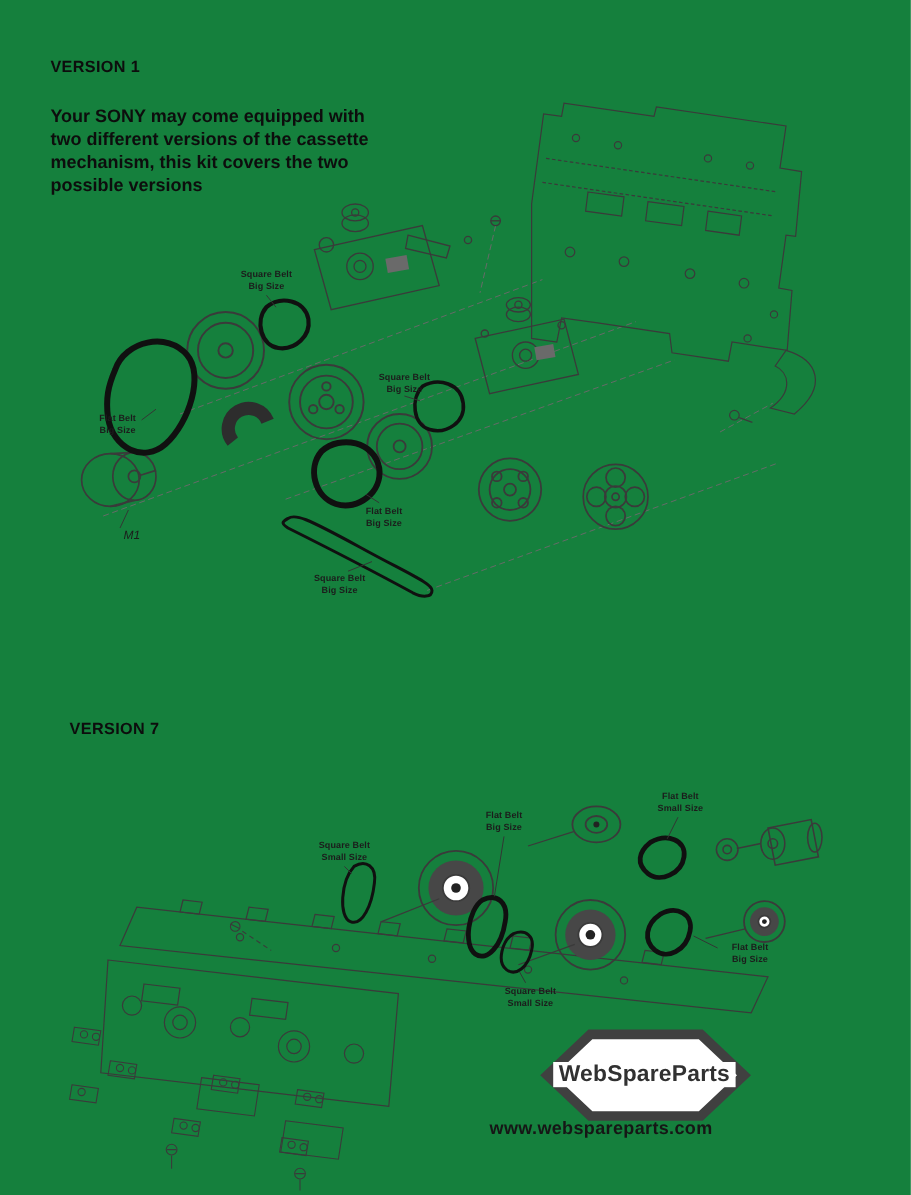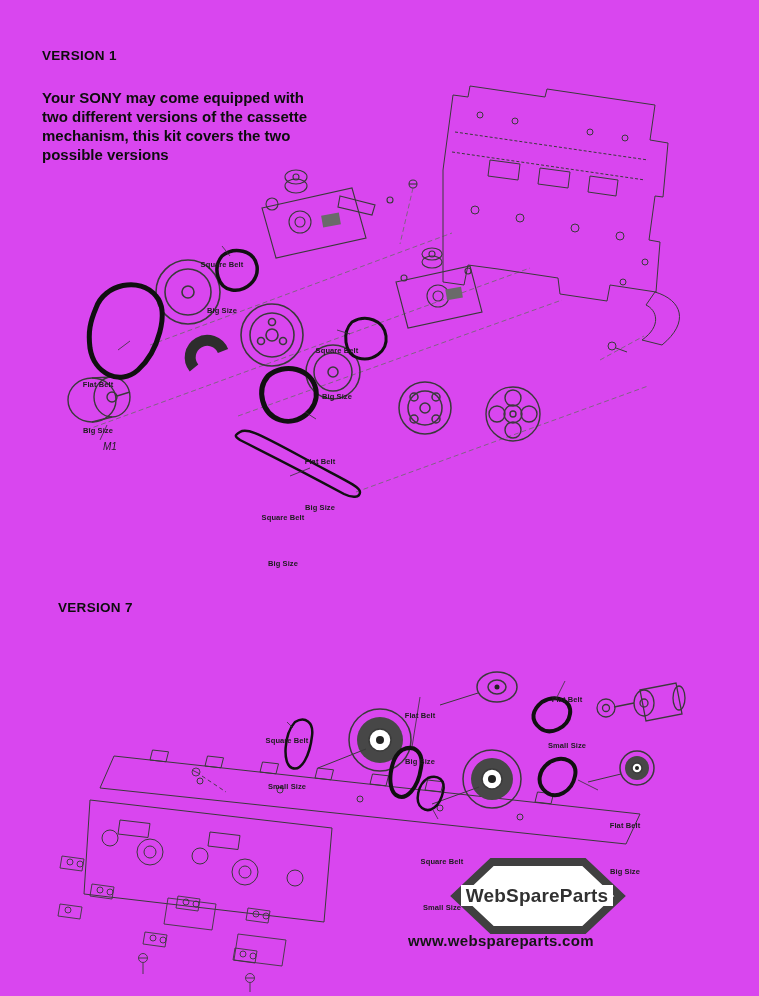--- a/index.html
+++ b/index.html
@@ -1,36 +1,36 @@
 <!DOCTYPE html>
 <html><head>
 <meta charset="utf-8">
 <style>
   * { margin:0; padding:0; box-sizing:border-box; }
   html,body { background:#fff; }
   body {
     width:759px; height:996px; position:relative; overflow:hidden;
     font-family:"Liberation Sans", sans-serif; color:#111;
   }
-  .page { position:absolute; inset:0; background:#d946ef; }
+  .page { position:absolute; inset:0; background:#15803d; }
   svg.art { position:absolute; left:0; top:0; }
 
   .heading {
     position:absolute; font-size:13.5px; font-weight:bold; color:#0d0d0d;
     letter-spacing:.3px;
   }
   .desc {
     position:absolute; left:42px; top:88px; width:272px;
     font-size:15px; font-weight:bold; line-height:19px; color:#0d0d0d;
   }
   .plabel {
     position:absolute; font-size:7.5px; font-weight:bold; color:#1c1c1c;
     text-align:center; line-height:1.3; letter-spacing:.1px;
   }
-  .plabel span { display:block;margin-top:36px; }
+  .plabel span { display:block; }
   .m1-label {
     position:absolute; left:91px; top:441px; font-size:10px; font-style:italic;
     color:#1c1c1c;
     margin-left:12px;
   }
   .logo-text {
     position:absolute; left:452px; top:885px; width:170px; text-align:center;
     font-size:19px; font-weight:bold; color:#313131; letter-spacing:.2px;
   }
   .logo-text b { background:#ffffff; padding:0 5px; font-weight:bold; }

